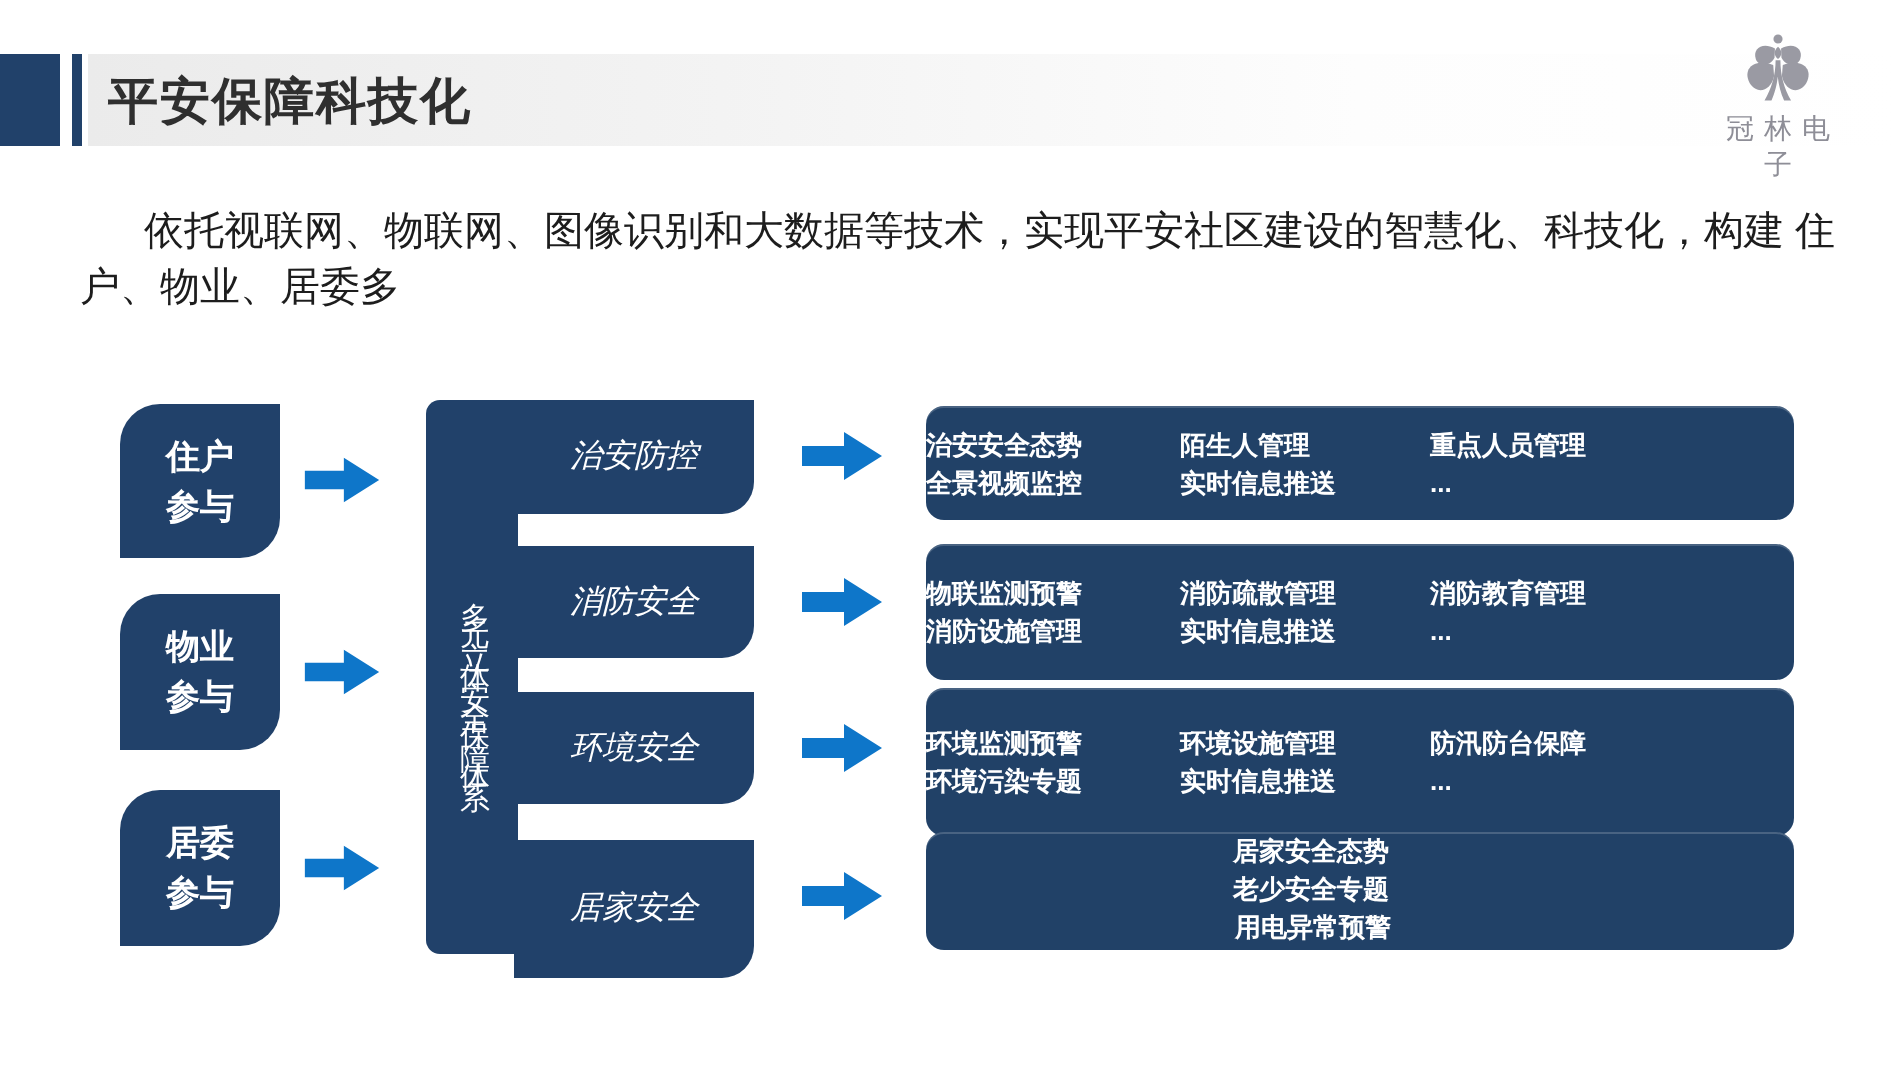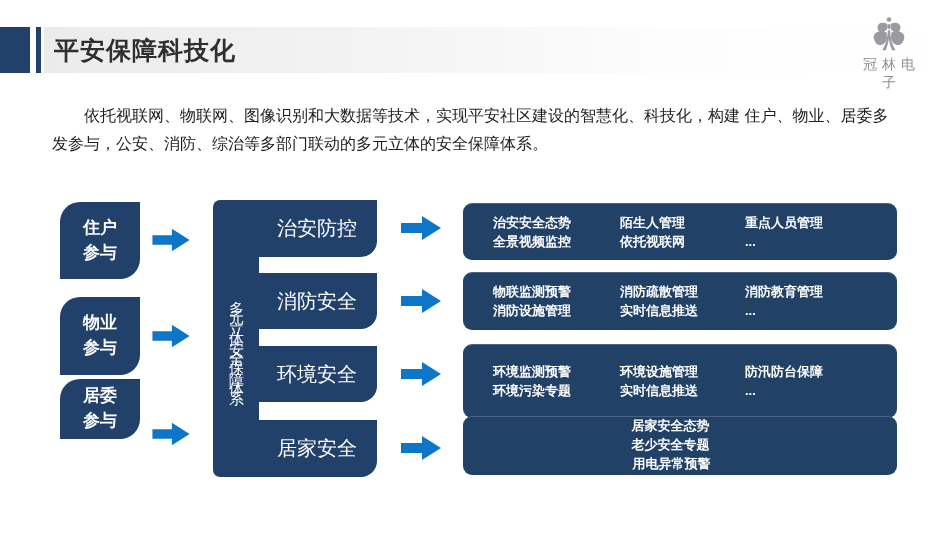--- a/index.html
+++ b/index.html
@@ -17,50 +17,50 @@
   .title-band{
     position:absolute;left:44px;top:27px;right:0;height:46px;
     background:linear-gradient(to right,#ebebeb 0%,#f3f3f3 35%,#fdfdfd 70%,#ffffff 100%);
     display:flex;align-items:center;padding-left:10px;box-sizing:border-box;
   }
   .page-title{font-size:25px;font-weight:bold;color:#2f2f2f;letter-spacing:1px;}
   .logo{position:absolute;left:853px;top:16px;width:72px;text-align:center;z-index:3;}
   .logo svg{display:block;margin:0 auto;}
   .logo-name{font-size:14px;color:#8e8e97;letter-spacing:5px;margin-top:3px;padding-left:5px;}
   
-  .intro{position:absolute;left:52px;top:102px;width:882px;font-size:16px;line-height:28px;color:#1d1d1d;}
+  .intro{position:absolute;left:40px;top:102px;width:882px;font-size:20px;line-height:28px;color:#1d1d1d;}
   .intro .l1{text-indent:32px;}
   
   .pbox{
     position:absolute;left:60px;width:80px;background:#21416a;
     border-radius:20px 0 20px 0;
     display:flex;align-items:center;justify-content:center;
     color:#fff;font-size:17px;font-weight:bold;line-height:25px;
-    text-align:center;white-space:pre-line;font-family:Liberation Mono, monospace;
+    text-align:center;white-space:pre-line;
   }
   .arrow{position:absolute;}
   .spine{
     position:absolute;left:213px;top:200px;width:46px;height:277px;
     background:#21416a;border-radius:7px 0 0 7px;
     display:flex;align-items:center;justify-content:center;
   }
   .spine-label{
     writing-mode:vertical-rl;text-orientation:upright;
     color:#ffffff;font-size:15px;letter-spacing:10px;
   }
   .branch{
     position:absolute;left:257px;width:120px;background:#21416a;
     border-radius:0 0 16px 0;
     display:flex;align-items:center;justify-content:center;
-    color:#ffffff;font-size:20px;
+    color:#ffffff;font-size:16px;font-style:italic;
   }
   .drow{
     position:absolute;left:463px;width:434px;background:#214167;
     border-radius:9px;box-shadow:inset 0 1px 0 rgba(255,255,255,0.18);
-    display:flex;align-items:center;padding-left:30px;box-sizing:border-box;
+    display:flex;align-items:center;box-sizing:border-box;
     color:#ffffff;font-size:13px;font-weight:bold;line-height:19px;
   }
   .dcell{white-space:pre-line;}
   .dcell.c1{width:127px;}
   .dcell.c2{width:125px;}
   .dcell.c3{flex:1;}
 </style>
 </head>
 <body>
 
@@ -80,71 +80,70 @@
       <path d="M20 6.8 C18 8.4 18 11 20 12.4 C22 11 22 8.4 20 6.8 Z"></path>
       <path d="M17.8 15.2 C9 11.6 2.8 17.2 7.6 24.4 C11.2 29 17 26.4 18.2 20.2 Z"></path>
       <path d="M22.2 15.2 C31 11.6 37.2 17.2 32.4 24.4 C28.8 29 23 26.4 21.8 20.2 Z"></path>
       <path d="M18.9 13 C18.9 20 17 26 13.8 31.5 L17 31.5 C18.8 27.5 19.6 23.5 19.9 20.5 C20.2 23.5 21 27.5 22.8 31.5 L26 31.5 C22.8 26 21.1 20 21.1 13 Z"></path>
     </svg>
     <div class="logo-name">冠林电子</div>
   </div>
 
   <div class="intro">
     <div class="l1">依托视联网、物联网、图像识别和大数据等技术，实现平安社区建设的智慧化、科技化，构建 住户、物业、居委多</div>
-    <div class="l2">发参与，公安、消防、综治等多部门联动的多元立体的安全保障体系。</div>
   </div>
 
   <div class="pbox" style="top:202px;height:77px;">住户
 参与</div>
   <div class="pbox" style="top:297px;height:78px;">物业
 参与</div>
-  <div class="pbox" style="top:379px;height:60px;">居委
+  <div class="pbox" style="top:395px;height:78px;">居委
 参与</div>
 
   <svg class="arrow" style="left:152px;top:227px;" width="38" height="26" viewBox="0 0 40 28">
       <path d="M0 9 H21 V2 L40 14 L21 26 V19 H0 Z" fill="#0e76c9"></path>
     </svg>
   <svg class="arrow" style="left:152px;top:323px;" width="38" height="26" viewBox="0 0 40 28">
       <path d="M0 9 H21 V2 L40 14 L21 26 V19 H0 Z" fill="#0e76c9"></path>
     </svg>
   <svg class="arrow" style="left:152px;top:421px;" width="38" height="26" viewBox="0 0 40 28">
       <path d="M0 9 H21 V2 L40 14 L21 26 V19 H0 Z" fill="#0e76c9"></path>
     </svg>
 
   <div class="spine">
     <span class="spine-label">多元立体安全保障体系</span>
   </div>
 
   <div class="branch" style="top:200px;height:57px;">治安防控</div>
   <div class="branch" style="top:273px;height:56px;">消防安全</div>
   <div class="branch" style="top:346px;height:56px;">环境安全</div>
-  <div class="branch" style="top:420px;height:57px;">居家安全</div>
+  <div class="branch" style="top:420px;height:69px;">居家安全</div>
 
   <svg class="arrow" style="left:401px;top:213px;" width="40" height="30" viewBox="0 0 40 28">
       <path d="M0 9 H21 V2 L40 14 L21 26 V19 H0 Z" fill="#0e76c9"></path>
     </svg>
   <svg class="arrow" style="left:401px;top:286px;" width="40" height="30" viewBox="0 0 40 28">
       <path d="M0 9 H21 V2 L40 14 L21 26 V19 H0 Z" fill="#0e76c9"></path>
     </svg>
   <svg class="arrow" style="left:401px;top:359px;" width="40" height="30" viewBox="0 0 40 28">
       <path d="M0 9 H21 V2 L40 14 L21 26 V19 H0 Z" fill="#0e76c9"></path>
     </svg>
   <svg class="arrow" style="left:401px;top:433px;" width="40" height="30" viewBox="0 0 40 28">
       <path d="M0 9 H21 V2 L40 14 L21 26 V19 H0 Z" fill="#0e76c9"></path>
     </svg>
 
   <div class="drow" style="top:203px;height:57px;">
     <div class="dcell c1">治安安全态势
 全景视频监控</div>
     <div class="dcell c2">陌生人管理
-依托视联网</div>
+实时信息推送</div>
     <div class="dcell c3">重点人员管理
 ...</div>
   </div>
-  <div class="drow" style="top:272px;height:58px;">
+  <div class="drow" style="top:272px;height:68px;">
     <div class="dcell c1">物联监测预警
 消防设施管理</div>
     <div class="dcell c2">消防疏散管理
 实时信息推送</div>
     <div class="dcell c3">消防教育管理
 ...</div>
   </div>
   <div class="drow" style="top:344px;height:74px;">
     <div class="dcell c1">环境监测预警
 环境污染专题</div>

